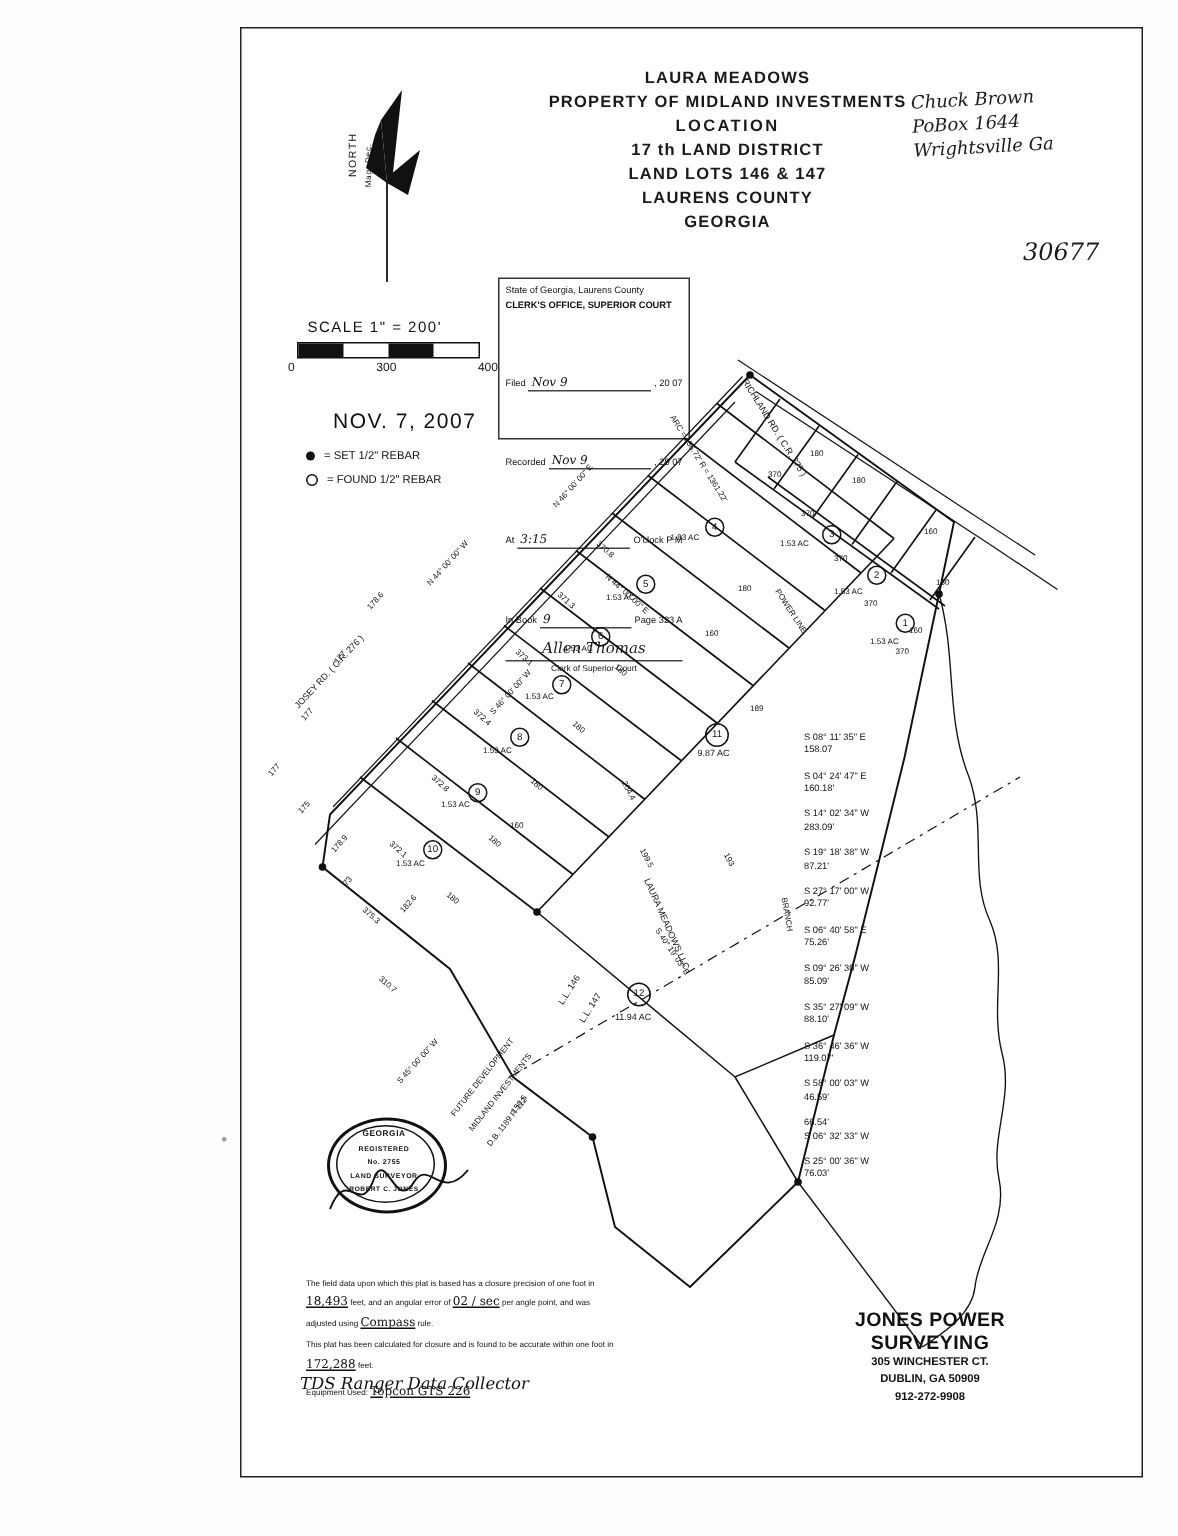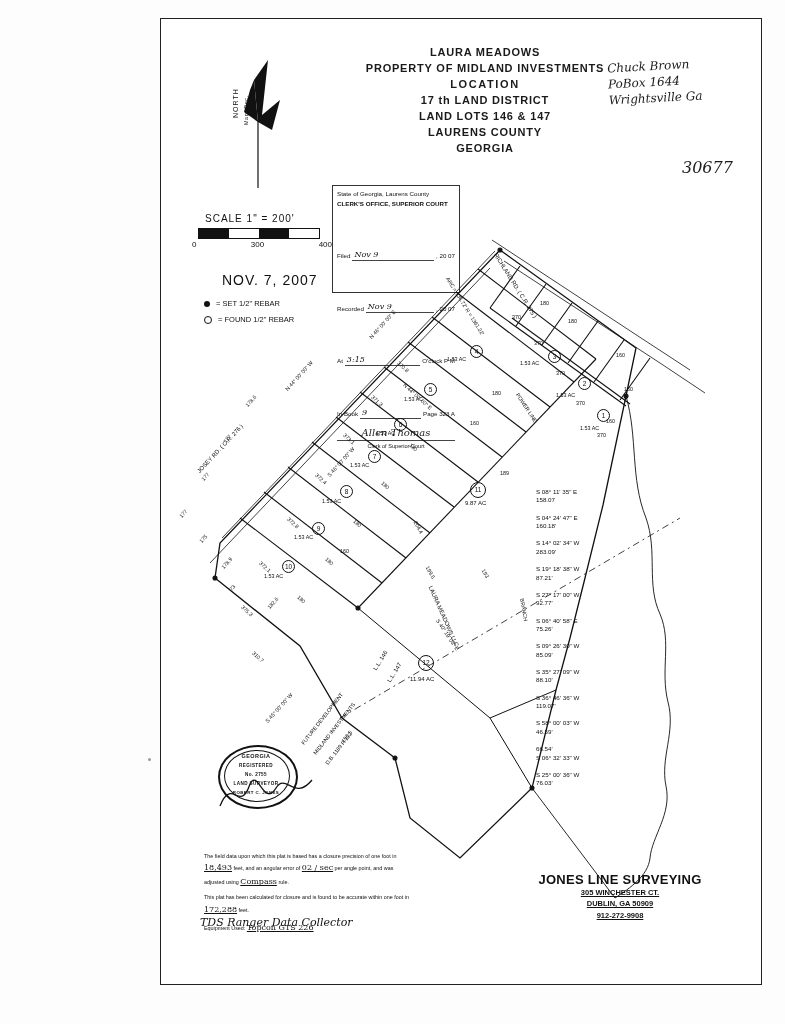--- a/index.html
+++ b/index.html
@@ -280,21 +280,21 @@
   
   .firm {
     position: absolute;
     left: 530px;
     top: 872px;
     width: 180px;
     text-align: center;
     font-weight: 700;
   }
   .firm .name { font-size: 13px; letter-spacing: .3px; }
-  .firm .addr { font-size: 7.5px; line-height: 1.5; text-decoration: underline; }
+  .firm .addr { font-size: 7.5px; line-height: 1.5; }
   
   .bearings {
     position: absolute;
     left: 536px;
     top: 488px;
     font-size: 6.2px;
     line-height: 1.35;
   }
   .bearings div { white-space: nowrap; margin-bottom: 9px; }
 </style>
@@ -626,19 +626,19 @@
       <span>feet.</span>
     </div>
     <div style="margin-top:4px;">
       <span>Equipment Used:</span>
       <span class="hw-inline">Topcon GTS 226</span>
     </div>
   </div>
   <div class="cert-hand">TDS Ranger Data Collector</div>
 
   <div class="firm">
-    <div class="name">JONES LINE SURVEYING</div>
+    <div class="name">JONES POWER SURVEYING</div>
     <div class="addr">305 WINCHESTER CT.</div>
     <div class="addr">DUBLIN, GA 50909</div>
     <div class="addr">912-272-9908</div>
   </div>
 
 </div>
 
 </body></html>

